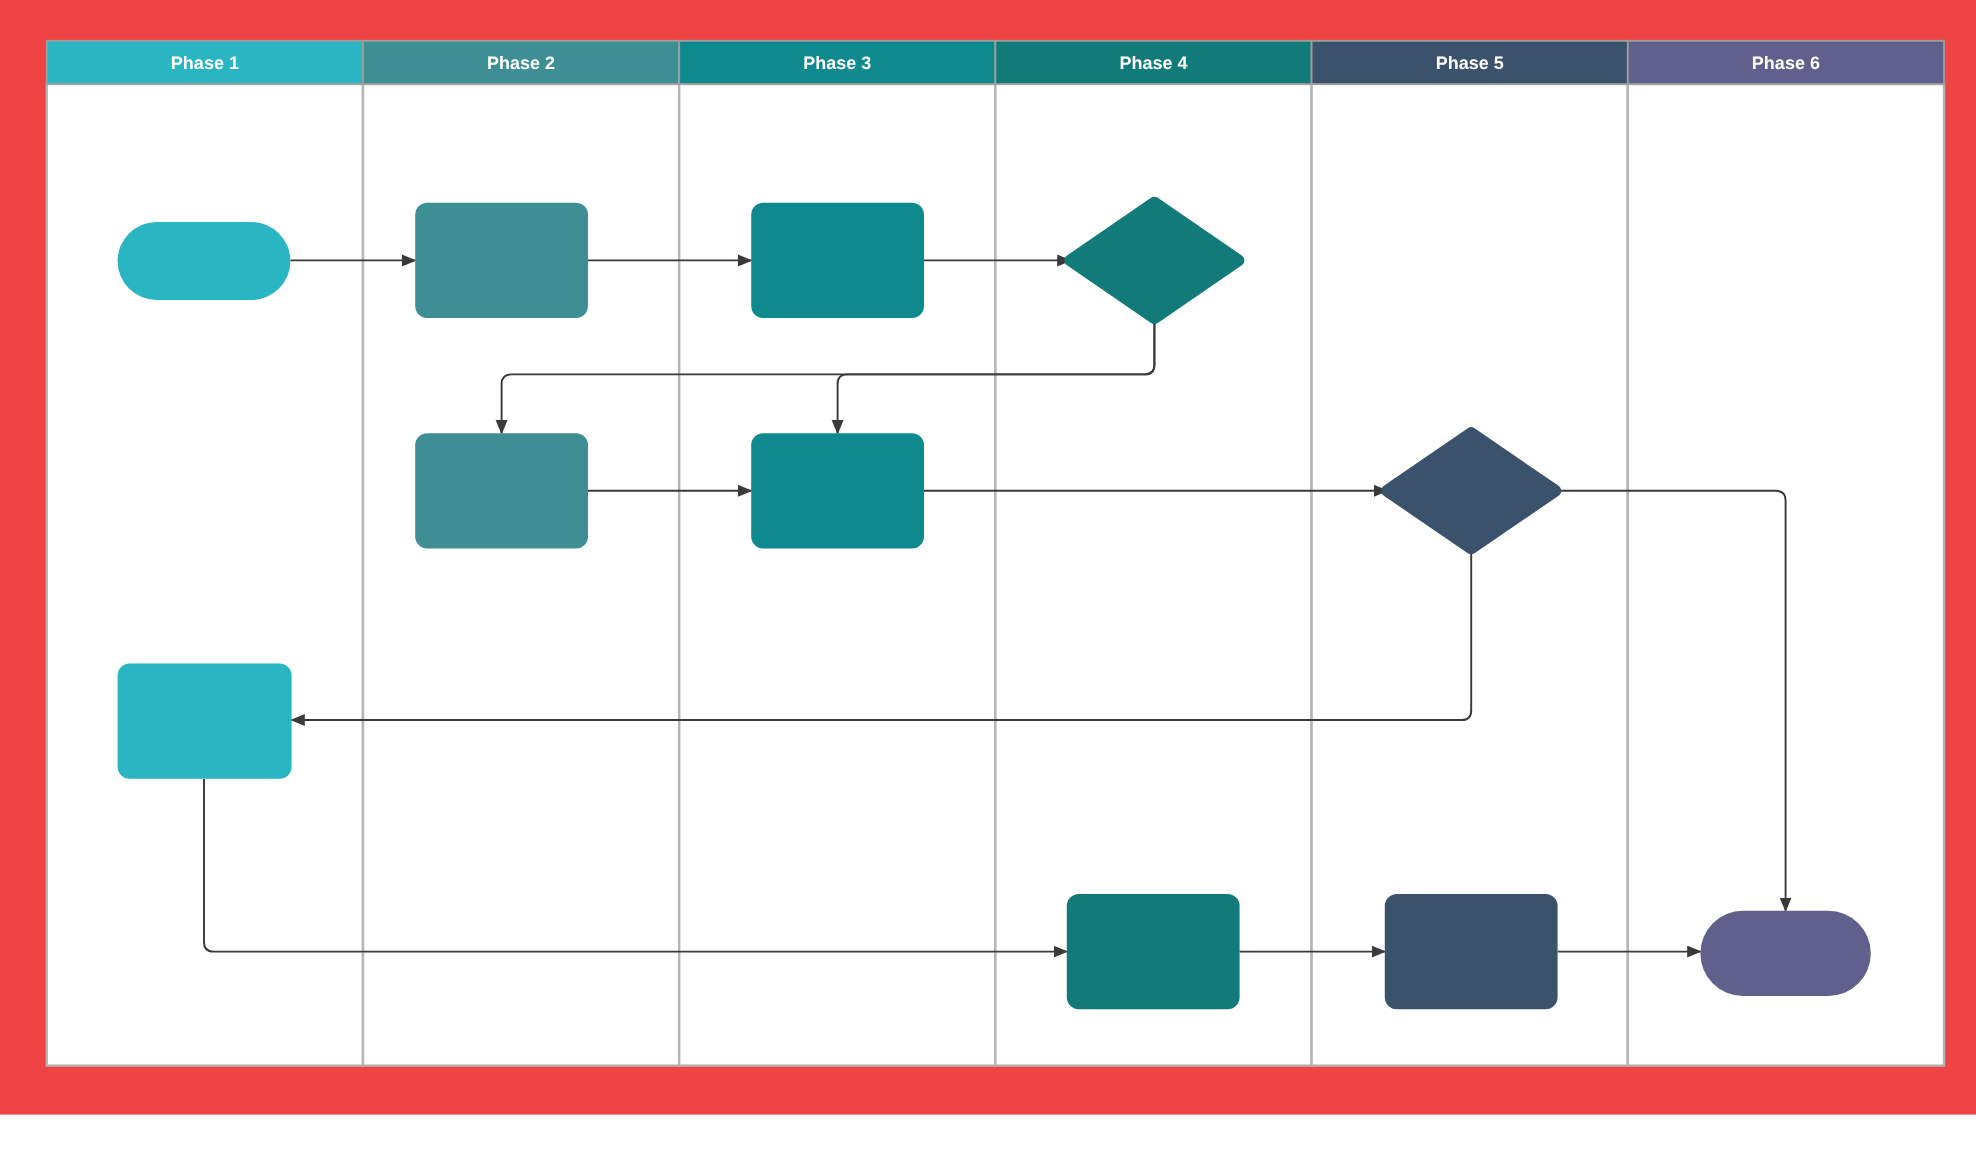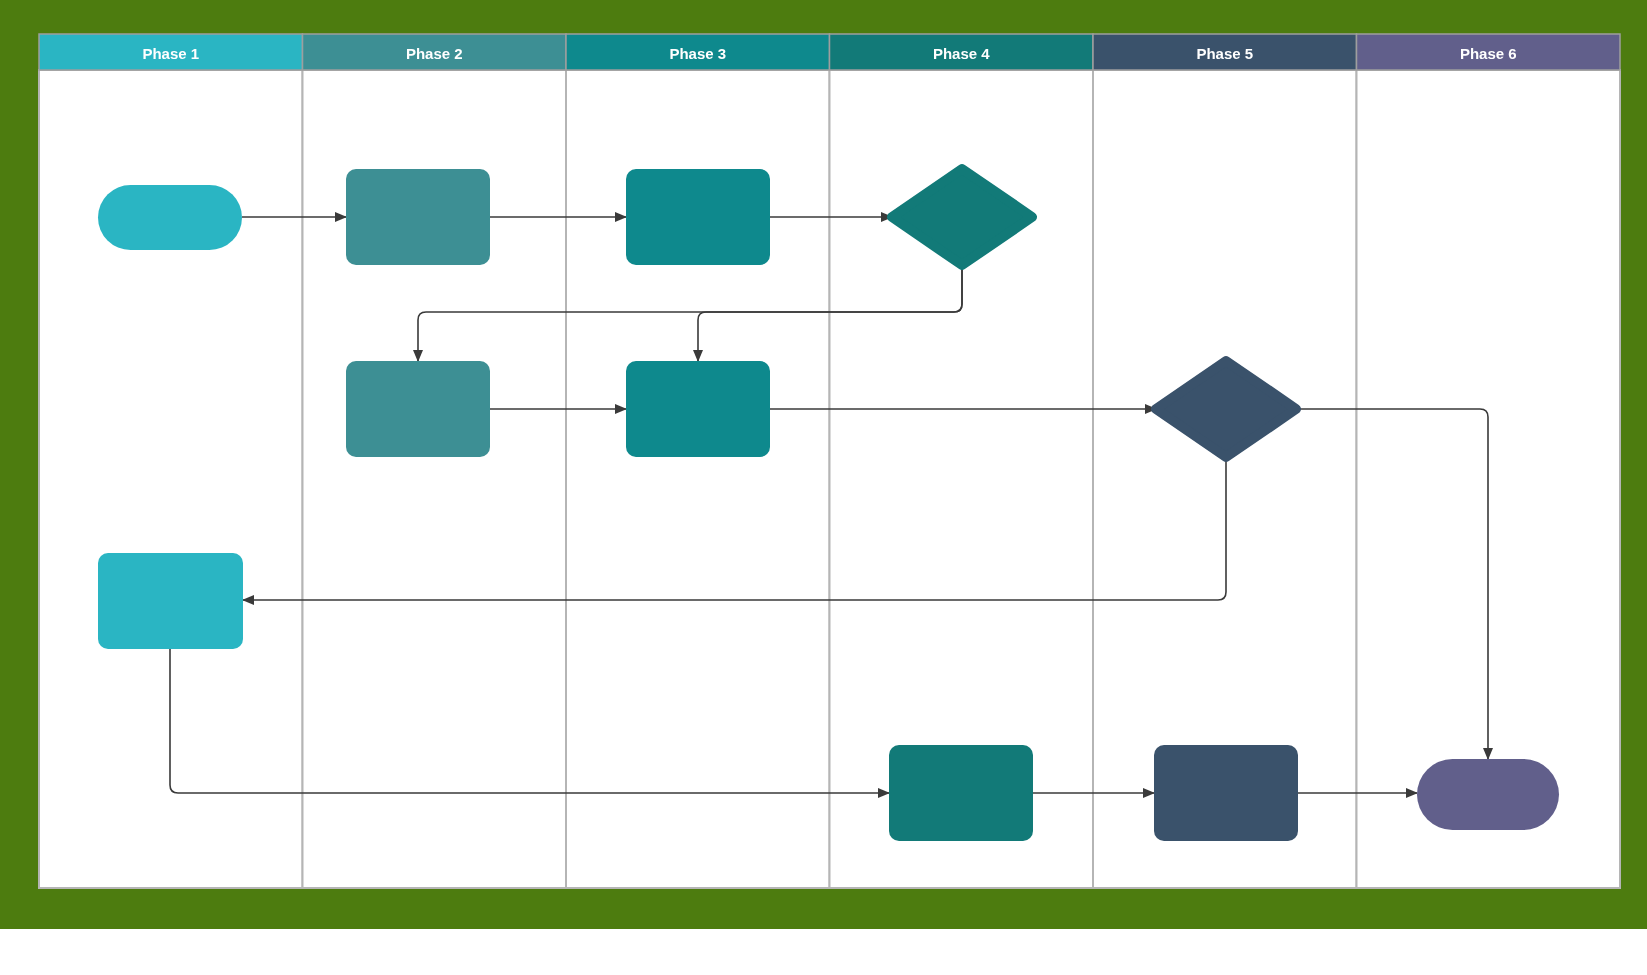--- a/index.html
+++ b/index.html
@@ -1,17 +1,17 @@
 <!DOCTYPE html>
 <html><head>
 <meta charset="utf-8">
 <style>
   html,body{margin:0;padding:0;background:#ffffff;}
   body{font-family:"Liberation Sans", sans-serif;}
-  .canvas{position:relative;width:1647px;height:929px;background:#4d7c0f;overflow:hidden;}
+  .canvas{position:relative;width:1647px;height:929px;background:#ef4444;overflow:hidden;}
   svg{display:block;}
   .lane-header-label{font-family:"Liberation Sans", sans-serif;font-size:15px;font-weight:bold;}
 </style>
 </head>
 <body>
 
 <div class="canvas">
   <svg id="diagram" width="1647" height="975" viewBox="0 0 1647 975" xmlns="http://www.w3.org/2000/svg">
     <defs>
       <marker id="arrow" markerWidth="13" markerHeight="11" refX="11" refY="5" orient="auto" markerUnits="userSpaceOnUse">

